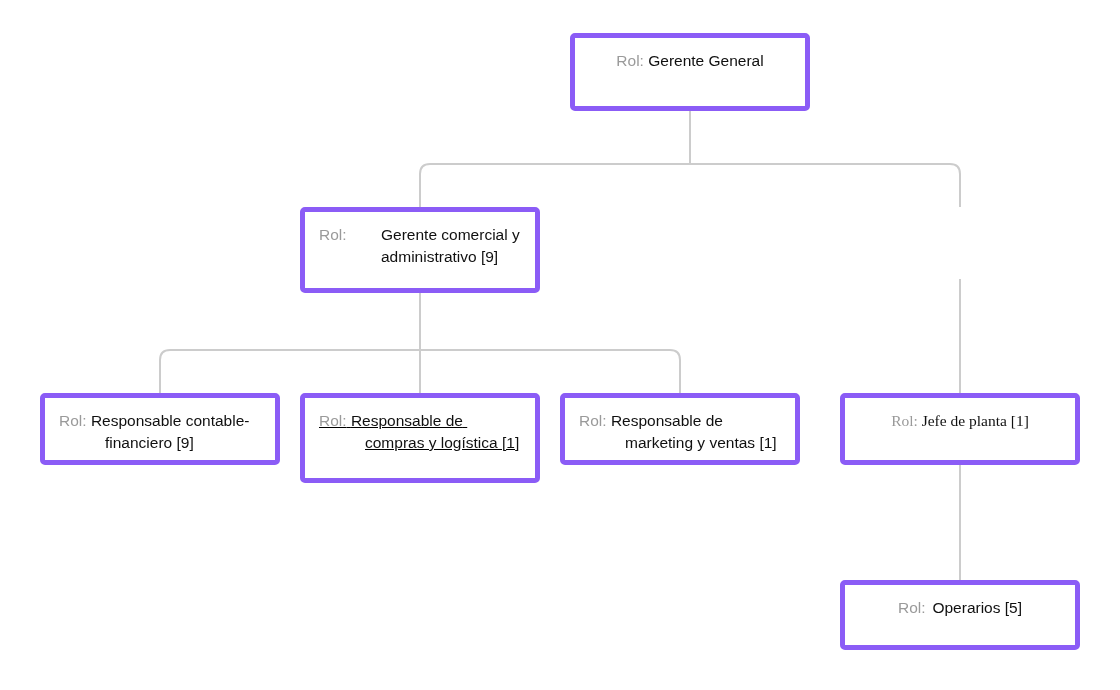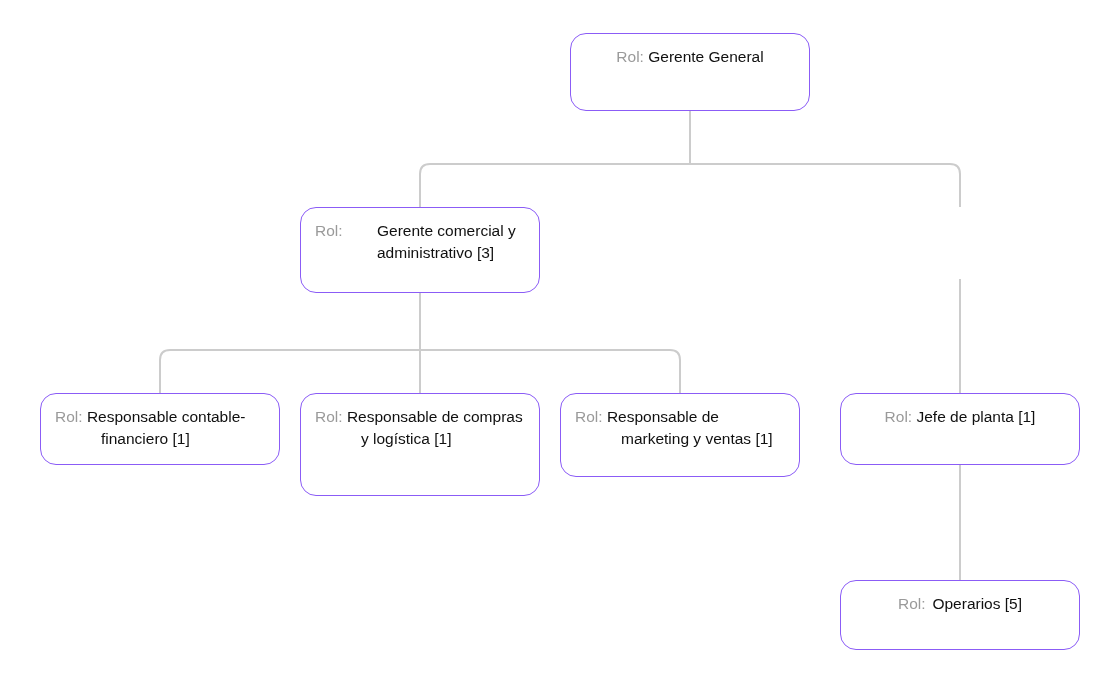--- a/index.html
+++ b/index.html
@@ -23,22 +23,22 @@
     left: 0;
     top: 0;
     width: 1120px;
     height: 690px;
     pointer-events: none;
   }
   .node-box {
     position: absolute;
     box-sizing: border-box;
     background: #ffffff;
-    border: 1px solid #8b5cf6;
-    border-radius: 16px;
+    border: 5px solid #8b5cf6;
+    border-radius: 5px;
     padding: 12px 14px 10px 14px;
     display: block;
   }
   .node-inner {
     display: block;
     font-size: 15.5px;
     line-height: 1.42;
     white-space: pre-wrap;
   }
   .node-label {
@@ -85,37 +85,37 @@
 
       <path d="M 960 465 L 960 580"></path>
     </g>
   </svg>
 
   <div class="node-box align-center" style="left:570px; top:33px; width:240px; height:78px;">
     <span class="node-inner"><span class="node-label">Rol:</span><span class="node-value"> <span>Gerente General</span></span></span>
   </div>
 
   <div class="node-box hang-wide" style="left:300px; top:207px; width:240px; height:86px;">
-    <span class="node-inner"><span class="node-label">Rol:</span><span class="node-value">	<span>Gerente comercial y administrativo [3]</span></span></span>
+    <span class="node-inner"><span class="node-label">Rol:</span><span class="node-value">	<span>Gerente comercial y administrativo [9]</span></span></span>
   </div>
 
 
   <div class="node-box hang" style="left:40px; top:393px; width:240px; height:72px;">
-    <span class="node-inner"><span class="node-label">Rol:</span><span class="node-value"> <span>Responsable contable-financiero [1]</span></span></span>
+    <span class="node-inner"><span class="node-label">Rol:</span><span class="node-value"> <span>Responsable contable-financiero [9]</span></span></span>
   </div>
 
-  <div class="node-box hang" style="left:300px; top:393px; width:240px; height:103px;">
+  <div class="node-box hang" style="left:300px; top:393px; width:240px; height:90px;text-decoration:underline;">
     <span class="node-inner"><span class="node-label">Rol:</span><span class="node-value"> <span>Responsable de compras y logística [1]</span></span></span>
   </div>
 
-  <div class="node-box hang" style="left:560px; top:393px; width:240px; height:84px;">
+  <div class="node-box hang" style="left:560px; top:393px; width:240px; height:72px;">
     <span class="node-inner"><span class="node-label">Rol:</span><span class="node-value"> <span>Responsable de marketing y ventas [1]</span></span></span>
   </div>
 
-  <div class="node-box align-center" style="left:840px; top:393px; width:240px; height:72px;">
+  <div class="node-box align-center" style="left:840px; top:393px; width:240px; height:72px;font-family:Liberation Serif, serif;">
     <span class="node-inner"><span class="node-label">Rol:</span><span class="node-value"> <span>Jefe de planta [1]</span></span></span>
   </div>
 
   <div class="node-box align-center" style="left:840px; top:580px; width:240px; height:70px;">
     <span class="node-inner"><span class="node-label">Rol:</span><span class="node-value">	<span>Operarios [5]</span></span></span>
   </div>
 
 </div>
 
 </body></html>

